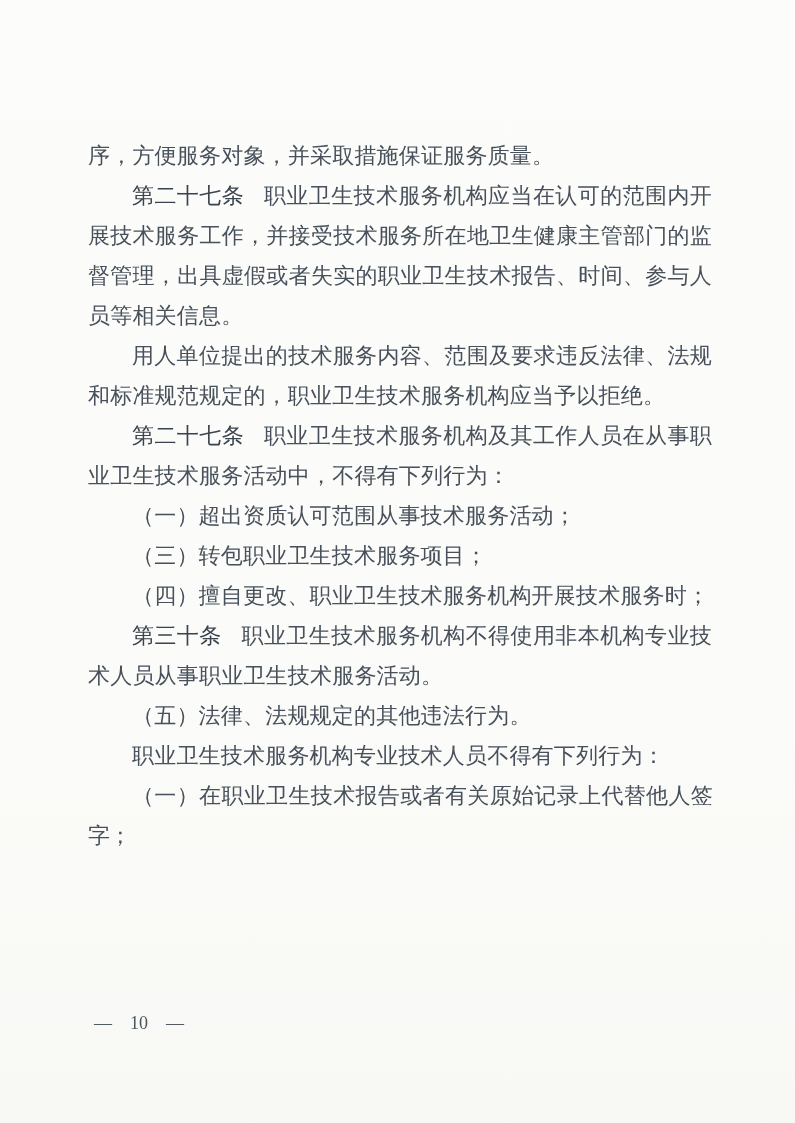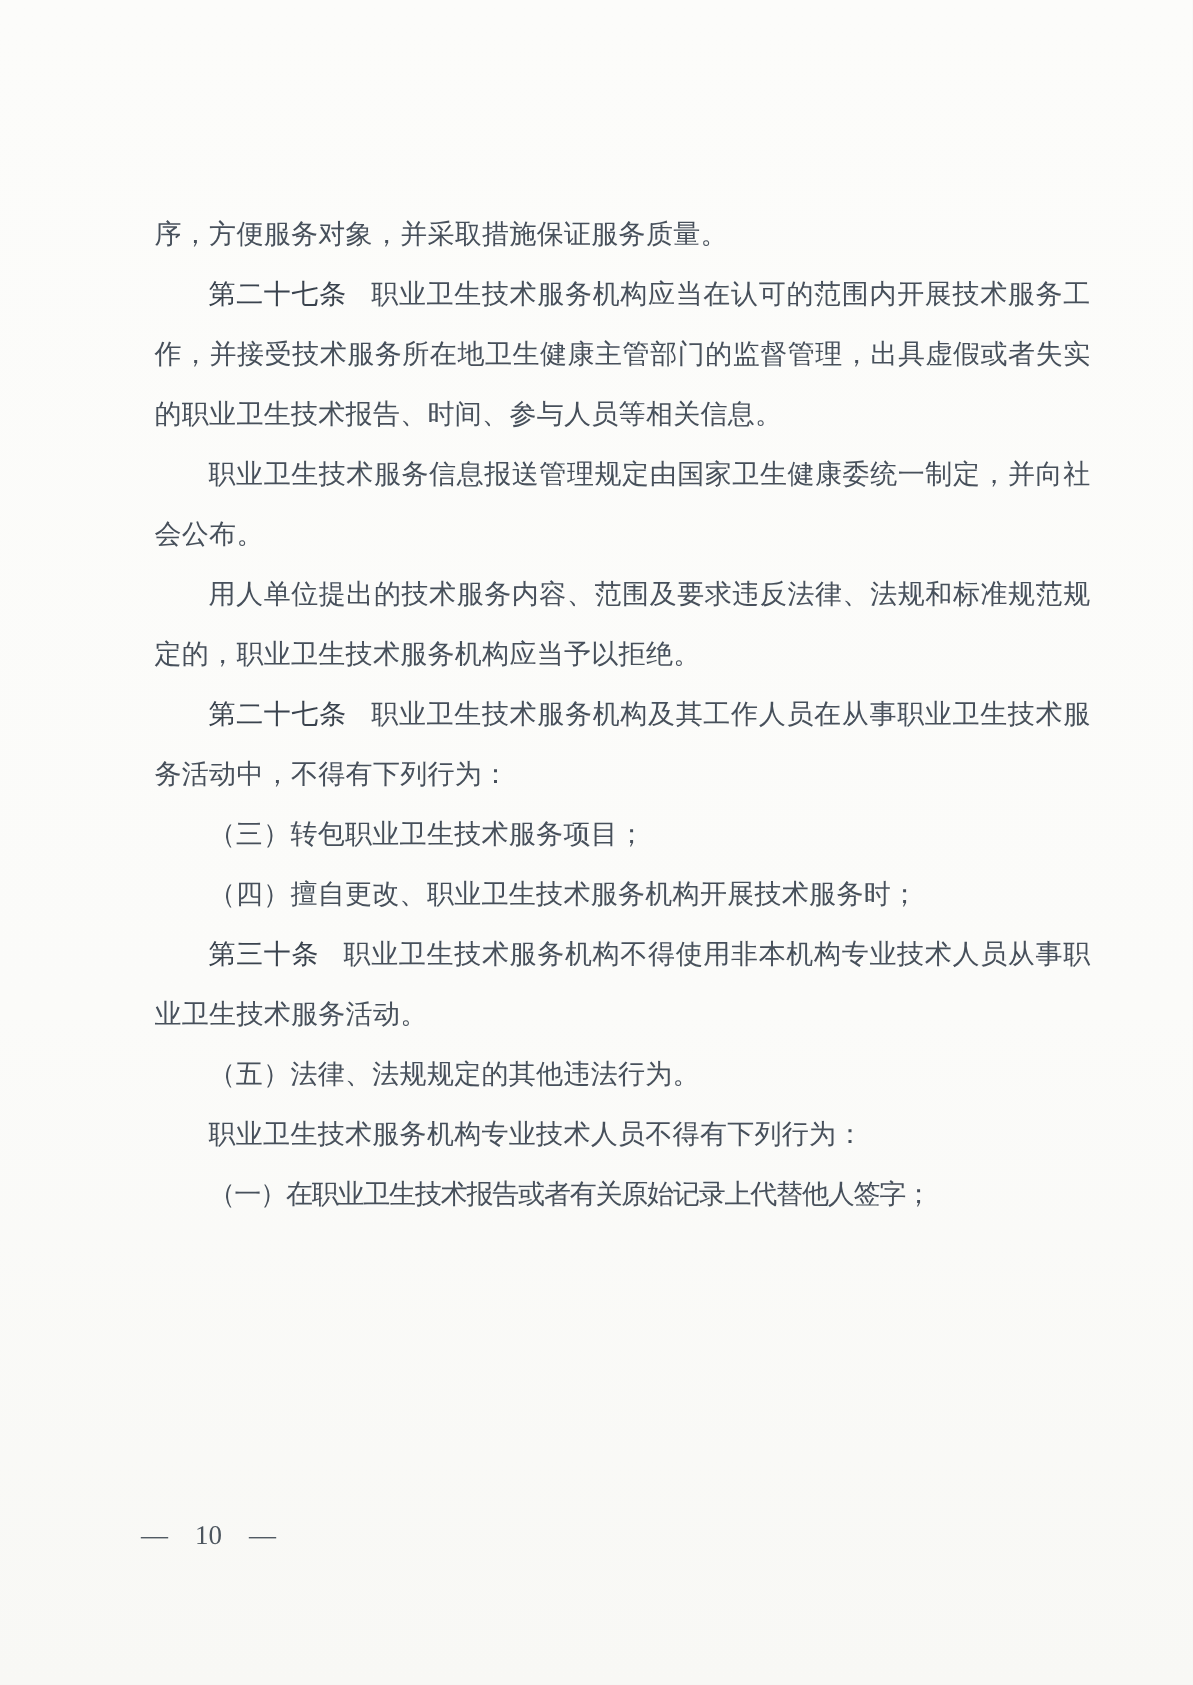--- a/index.html
+++ b/index.html
@@ -14,24 +14,24 @@
   }
   .page {
     position: relative;
     width: 795px;
     height: 1123px;
     background: linear-gradient(180deg, #fcfcfa 0%, #fbfbf9 60%, #f8f8f5 100%);
     overflow: hidden;
   }
   .doc-body {
     position: absolute;
-    left: 103px;
+    left: 88px;
     top: 136px;
     width: 624px;
-    font-size: 18px;
+    font-size: 22px;
     line-height: 40px;
     color: #47505b;
     text-align: justify;
     letter-spacing: 0.2px;
   }
   .doc-body p {
     margin: 0;
     padding: 0;
   }
   .para.indent {
@@ -64,27 +64,27 @@
 <body>
 
 <div class="page">
 
   <div class="doc-body">
 
     <p class="para"><span>序，方便服务对象，并采取措施保证服务质量。</span></p>
 
     <p class="para indent"><span class="article-no">第二十七条</span><span>职业卫生技术服务机构应当在认可的范围内开展技术服务工作，并接受技术服务所在地卫生健康主管部门的监督管理，出具虚假或者失实的职业卫生技术报告、时间、参与人员等相关信息。</span></p>
 
-    <p class="para indent"><span>职业卫生技术服务信息报送管理规定由国家卫生健康委统一制定，并向社会公布。</span></p>
 
 
     <p class="para indent"><span>用人单位提出的技术服务内容、范围及要求违反法律、法规和标准规范规定的，职业卫生技术服务机构应当予以拒绝。</span></p>
 
     <p class="para indent"><span class="article-no">第二十七条</span><span>职业卫生技术服务机构及其工作人员在从事职业卫生技术服务活动中，不得有下列行为：</span></p>
 
+    <p class="para indent"><span>（一）超出资质认可范围从事技术服务活动；</span></p>
 
 
     <p class="para indent"><span>（三）转包职业卫生技术服务项目；</span></p>
 
     <p class="para indent"><span>（四）擅自更改、职业卫生技术服务机构开展技术服务时；</span></p>
 
     <p class="para indent"><span class="article-no">第三十条</span><span>职业卫生技术服务机构不得使用非本机构专业技术人员从事职业卫生技术服务活动。</span></p>
 
     <p class="para indent"><span>（五）法律、法规规定的其他违法行为。</span></p>
 

